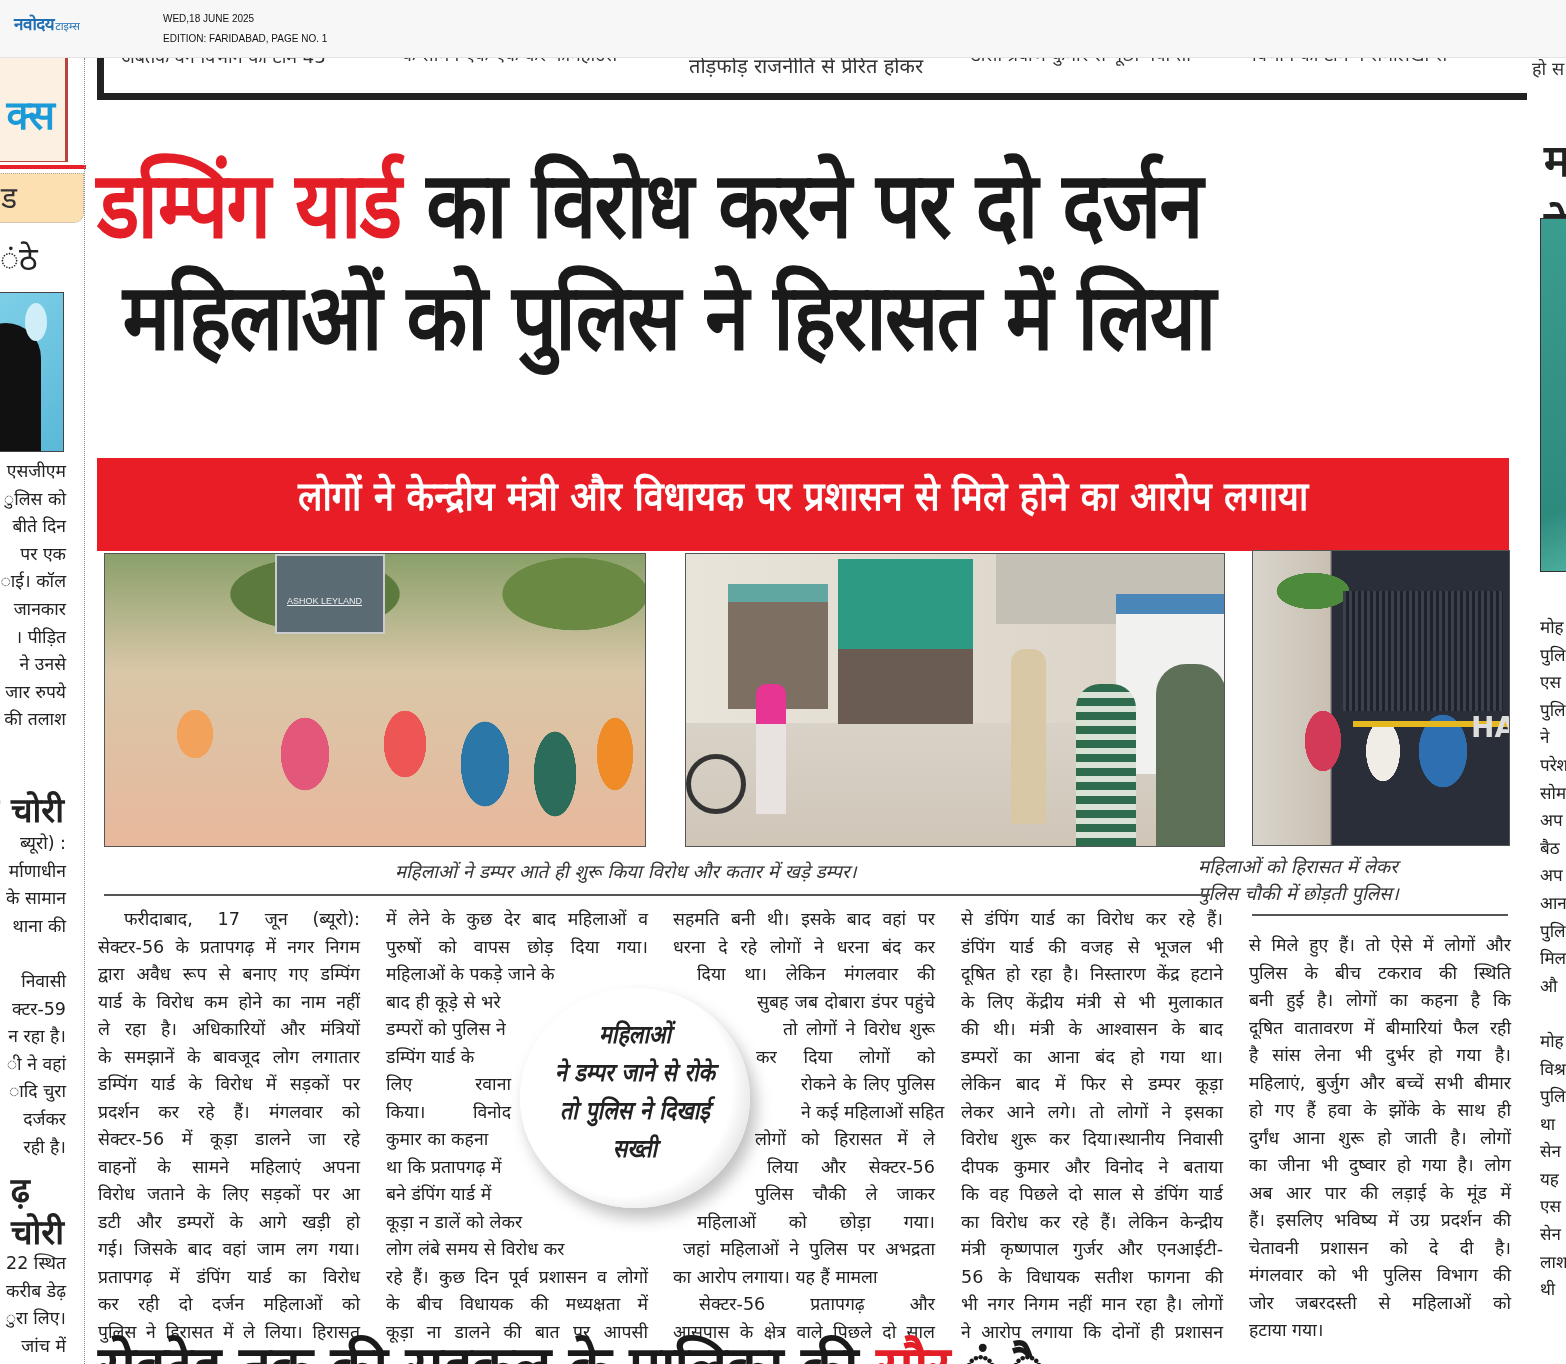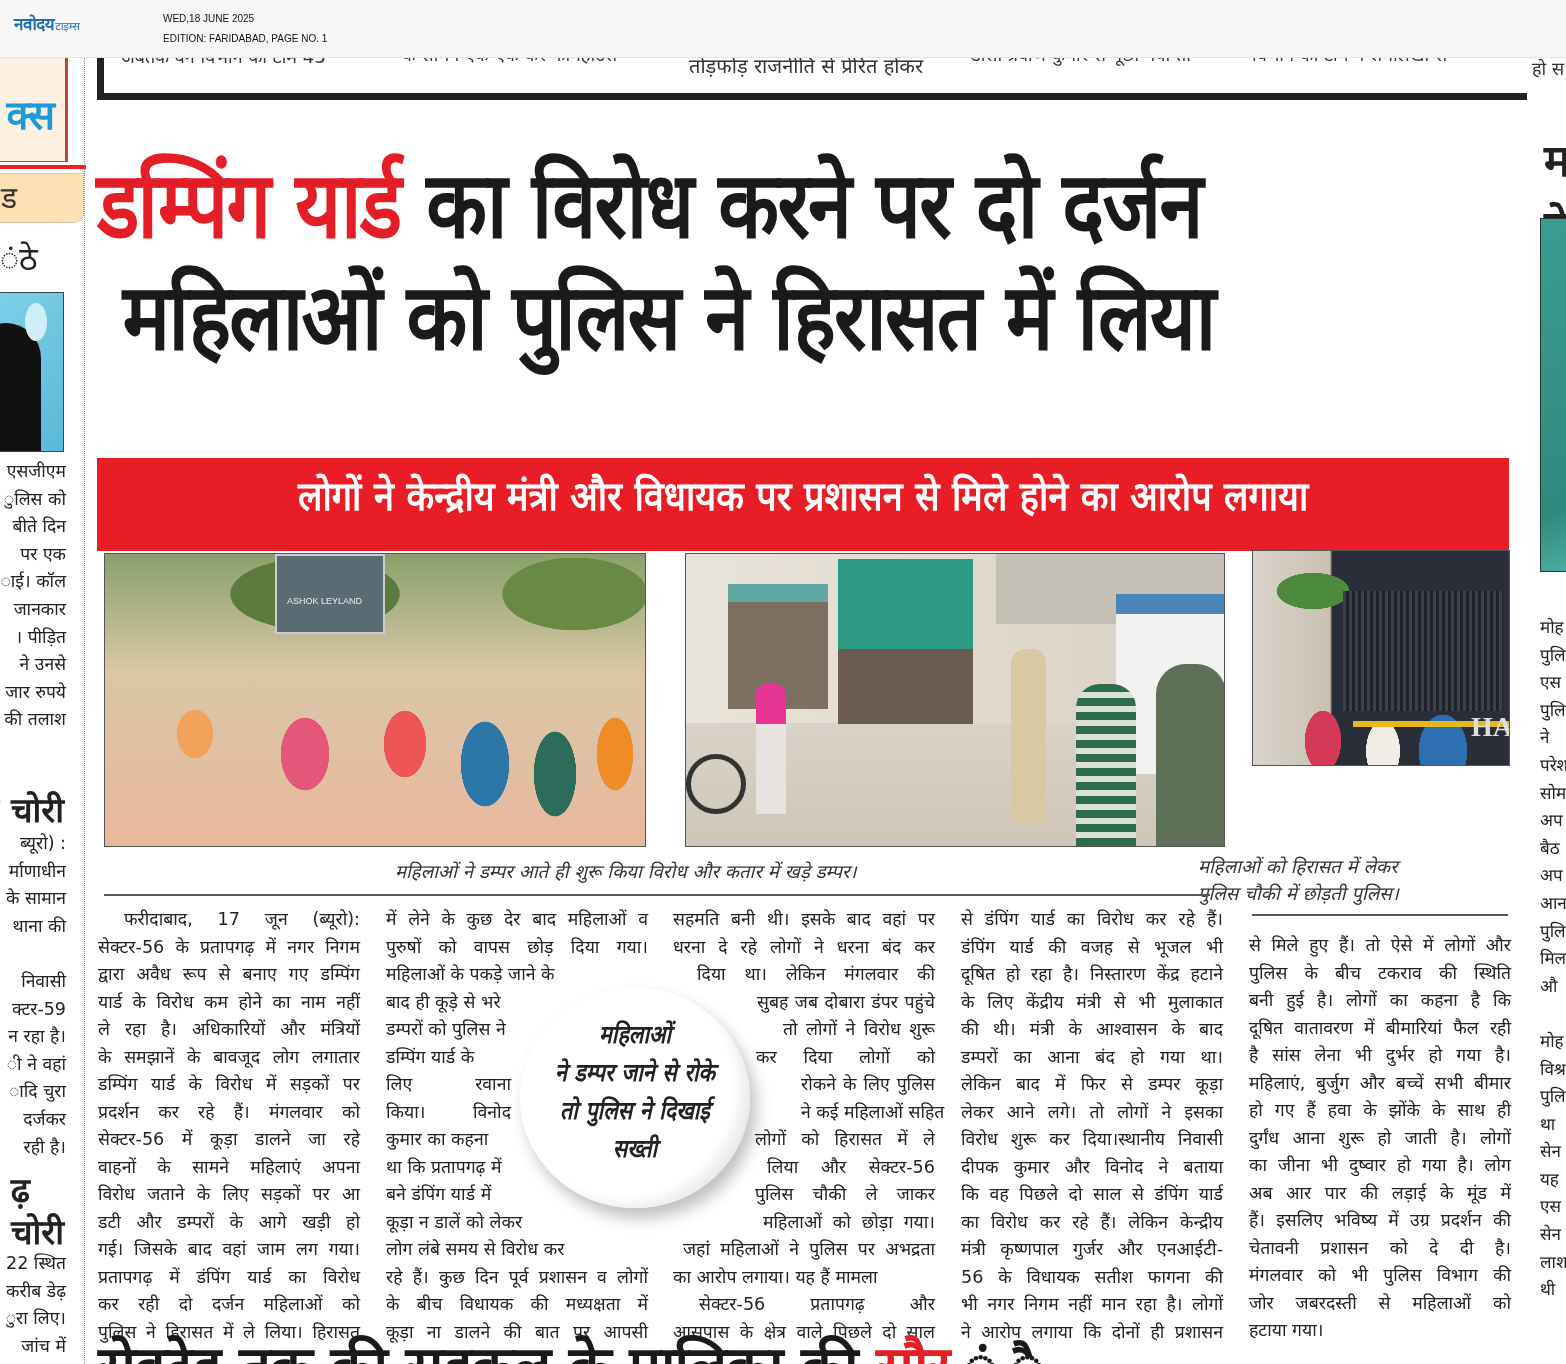--- a/index.html
+++ b/index.html
@@ -56,39 +56,39 @@
       radial-gradient(ellipse 30px 40px at 90px 180px, #f2a25a 60%, transparent 61%),
       radial-gradient(ellipse 40px 60px at 200px 200px, #e2577a 60%, transparent 61%),
       radial-gradient(ellipse 35px 55px at 300px 190px, #e55 60%, transparent 61%),
       radial-gradient(ellipse 40px 70px at 380px 210px, #2a77a8 60%, transparent 61%),
       radial-gradient(ellipse 35px 70px at 450px 220px, #2b6d5a 60%, transparent 61%),
       radial-gradient(ellipse 30px 60px at 510px 200px, #f08c28 60%, transparent 61%),
       radial-gradient(ellipse 140px 60px at 210px 40px, #5c7a3d 60%, transparent 61%),
       radial-gradient(ellipse 120px 60px at 470px 40px, #6a8a44 60%, transparent 61%),
       linear-gradient(180deg, #8aa06a 0%, #d9c7a8 40%, #e8b89c 100%); }
   .photo1 .truck { position: absolute; left: 170px; top: 0; width: 110px; height: 80px; background: #5b6b73; border: 2px solid #ccc; }
-  .photo1 .truck span { position: absolute; left: 10px; top: 40px; font-size: 9px; color: #eee; font-family: "Liberation Sans", sans-serif; }
+  .photo1 .truck span { position: absolute; left: 10px; top: 40px; font-size: 9px; color: #eee; font-family: "Liberation Sans", sans-serif; text-decoration: underline; }
   .photo2 { left: 685px; top: 495px; width: 540px; height: 294px; background:
       linear-gradient(180deg, transparent 0%, transparent 58%, #d9d2c8 58%, #cfc6b8 100%),
       linear-gradient(90deg, #e9e4da 0%, #d8d0c3 100%); }
   .photo2 .t1 { position: absolute; left: 42px; top: 30px; width: 100px; height: 125px; background: #7d6f62; border-top: 18px solid #5fa7a0; }
   .photo2 .t2 { position: absolute; left: 152px; top: 5px; width: 135px; height: 165px; background: #6a5c52; border-top: 90px solid #2d9a84; }
   .photo2 .bld { position: absolute; left: 310px; top: 0; width: 230px; height: 70px; background: #c5c0b6; }
   .photo2 .van { position: absolute; left: 430px; top: 40px; width: 110px; height: 180px; background: #f1f1ef; border-top: 20px solid #4a86b8; }
   .photo2 .p1 { position: absolute; left: 70px; top: 130px; width: 30px; height: 130px; background: #e8e2e0; border-top: 40px solid #e63592; border-radius: 10px 10px 0 0; }
   .photo2 .p2 { position: absolute; left: 325px; top: 95px; width: 35px; height: 175px; background: #d9c8a6; border-radius: 14px 14px 0 0; }
   .photo2 .p3 { position: absolute; left: 390px; top: 130px; width: 60px; height: 165px; background: repeating-linear-gradient(180deg, #2f6b4d 0 8px, #d8e3d6 8px 14px); border-radius: 24px 24px 0 0; }
   .photo2 .p4 { position: absolute; left: 470px; top: 110px; width: 70px; height: 185px; background: #5f7058; border-radius: 30px 30px 0 0; }
   .photo2 .bike { position: absolute; left: 0; top: 200px; width: 60px; height: 60px; border: 5px solid #333; border-radius: 50%; }
-  .photo3 { left: 1252px; top: 492px; width: 258px; height: 216px; background:
+  .photo3 { left: 1252px; top: 492px; width: 258px; height: 296px; background:
       radial-gradient(ellipse 40px 60px at 190px 200px, #2d6fb0 60%, transparent 61%),
       radial-gradient(ellipse 30px 50px at 70px 190px, #d33a57 60%, transparent 61%),
       radial-gradient(ellipse 28px 50px at 130px 200px, #f0ece6 60%, transparent 61%),
       radial-gradient(ellipse 60px 30px at 60px 40px, #4e8a3c 60%, transparent 61%),
-      linear-gradient(90deg, #d9d4cc 0%, #c9c0b2 30%, #2a2e38 31%, #2a2e38 100%); font-family: Liberation Serif, serif; }
+      linear-gradient(90deg, #d9d4cc 0%, #c9c0b2 30%, #2a2e38 31%, #2a2e38 100%); }
   .photo3 .grille { position: absolute; left: 90px; top: 40px; width: 160px; height: 120px; background: repeating-linear-gradient(90deg, #3b404a 0 3px, #1e222a 3px 6px); }
   .photo3 .ha { position: absolute; left: 218px; top: 160px; font-size: 28px; color: #ddd; font-weight: bold; }
   .photo3 .bar { position: absolute; left: 100px; top: 170px; width: 160px; height: 6px; background: #e6b820; }
 
   .caption { position: absolute; font-style: italic; font-size: 18.5px; color: #333; white-space: nowrap; }
   .cap1 { left: 395px; top: 800px; }
   .cap2 { left: 1198px; top: 795px; line-height: 27px; }
   .rule { position: absolute; height: 2px; background: #555; }
 
   
@@ -268,21 +268,21 @@
     <div>धरना दे रहे लोगों ने धरना बंद कर</div>
     <div style="margin-left:24px;">दिया था। लेकिन मंगलवार की</div>
     <div style="margin-left:84px;">सुबह जब दोबारा डंपर पहुंचे</div>
     <div style="margin-left:110px;">तो लोगों ने विरोध शुरू</div>
     <div style="margin-left:83px;">कर दिया लोगों को</div>
     <div style="margin-left:128px;">रोकने के लिए पुलिस</div>
     <div style="margin-left:128px;">ने कई महिलाओं सहित</div>
     <div style="margin-left:82px;">लोगों को हिरासत में ले</div>
     <div style="margin-left:94px;">लिया और सेक्टर-56</div>
     <div style="margin-left:82px;">पुलिस चौकी ले जाकर</div>
-    <div style="margin-left:90px;">महिलाओं को छोड़ा गया।</div>
+    <div style="margin-left:24px;">महिलाओं को छोड़ा गया।</div>
     <div style="margin-left:10px;">जहां महिलाओं ने पुलिस पर अभद्रता</div>
     <div class="last">का आरोप लगाया। यह हैं मामला</div>
     <div style="padding-left:26px;">सेक्टर-56 प्रतापगढ़ और</div>
     <div>आसपास के क्षेत्र वाले पिछले दो साल</div>
   </div>
 
   <div class="col col4">
     <div>से डंपिंग यार्ड का विरोध कर रहे हैं।</div>
     <div>डंपिंग यार्ड की वजह से भूजल भी</div>
     <div>दूषित हो रहा है। निस्तारण केंद्र हटाने</div>

